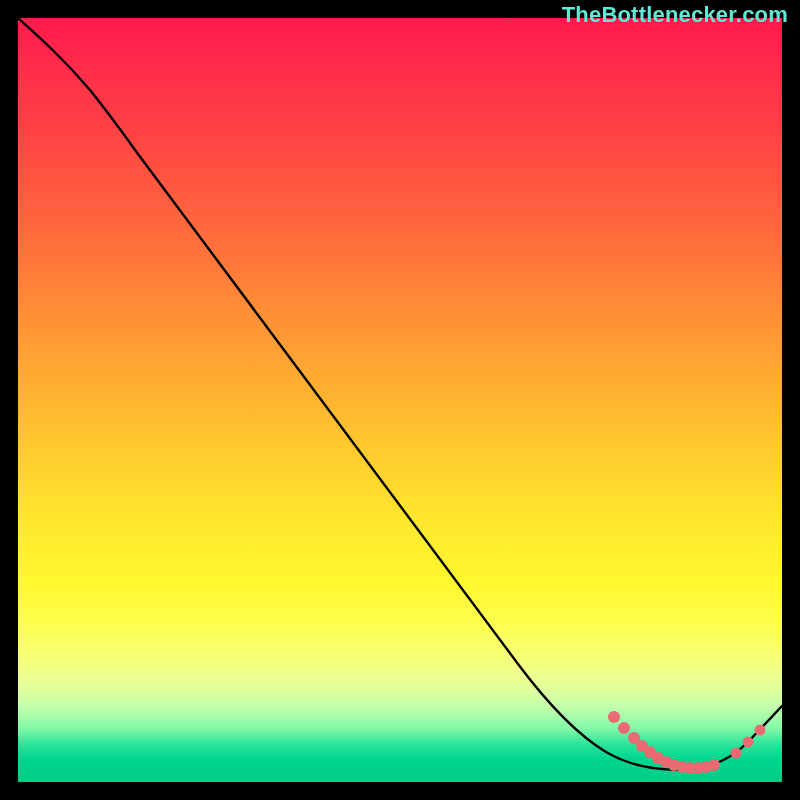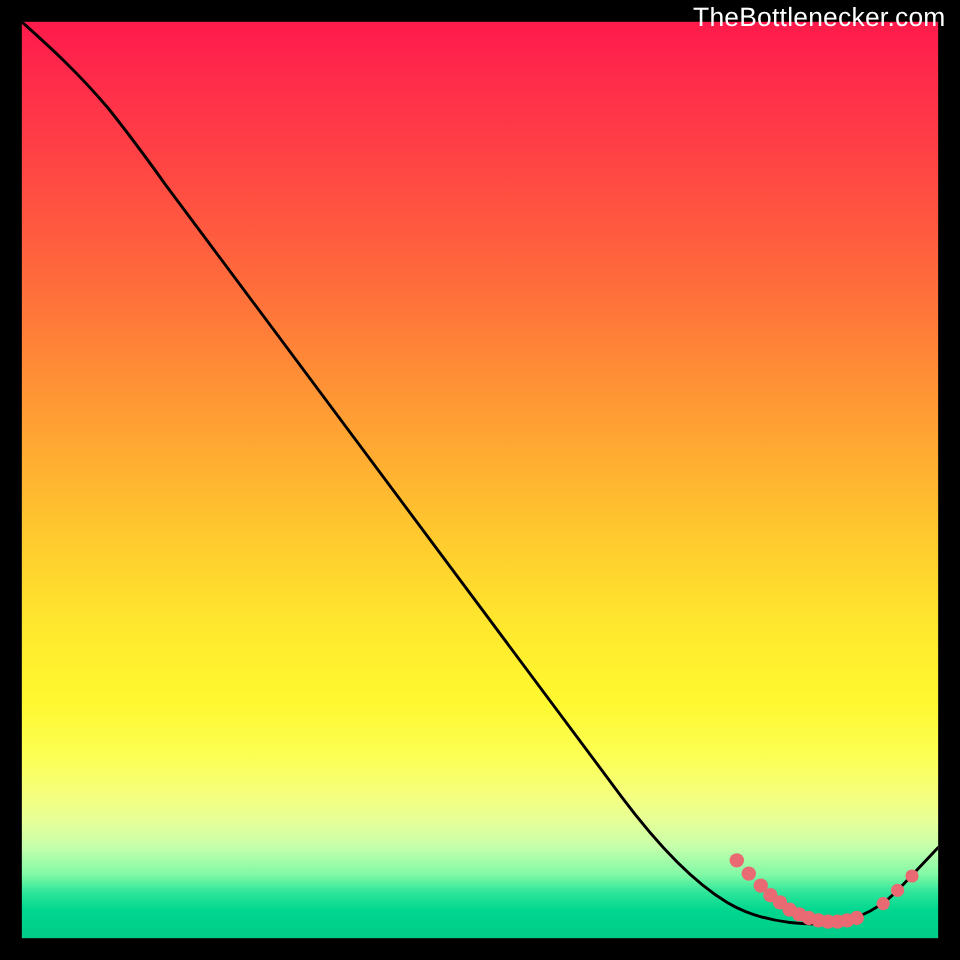--- a/index.html
+++ b/index.html
@@ -55,23 +55,23 @@
     position: absolute;
     left: 0;
     top: 0;
     width: 764px;
     height: 764px;
   }
   .watermark {
     position: absolute;
     top: 2px;
     right: 12px;
-    color: #ffffff;
+    color: #5eead4;
     font-size: 22px;
-    font-weight: 400;
+    font-weight: 700;
     letter-spacing: 0.2px;
     user-select: none;
   }
 </style>
 </head>
 <body>
 
 <div class="frame">
 
   <div class="plot">

